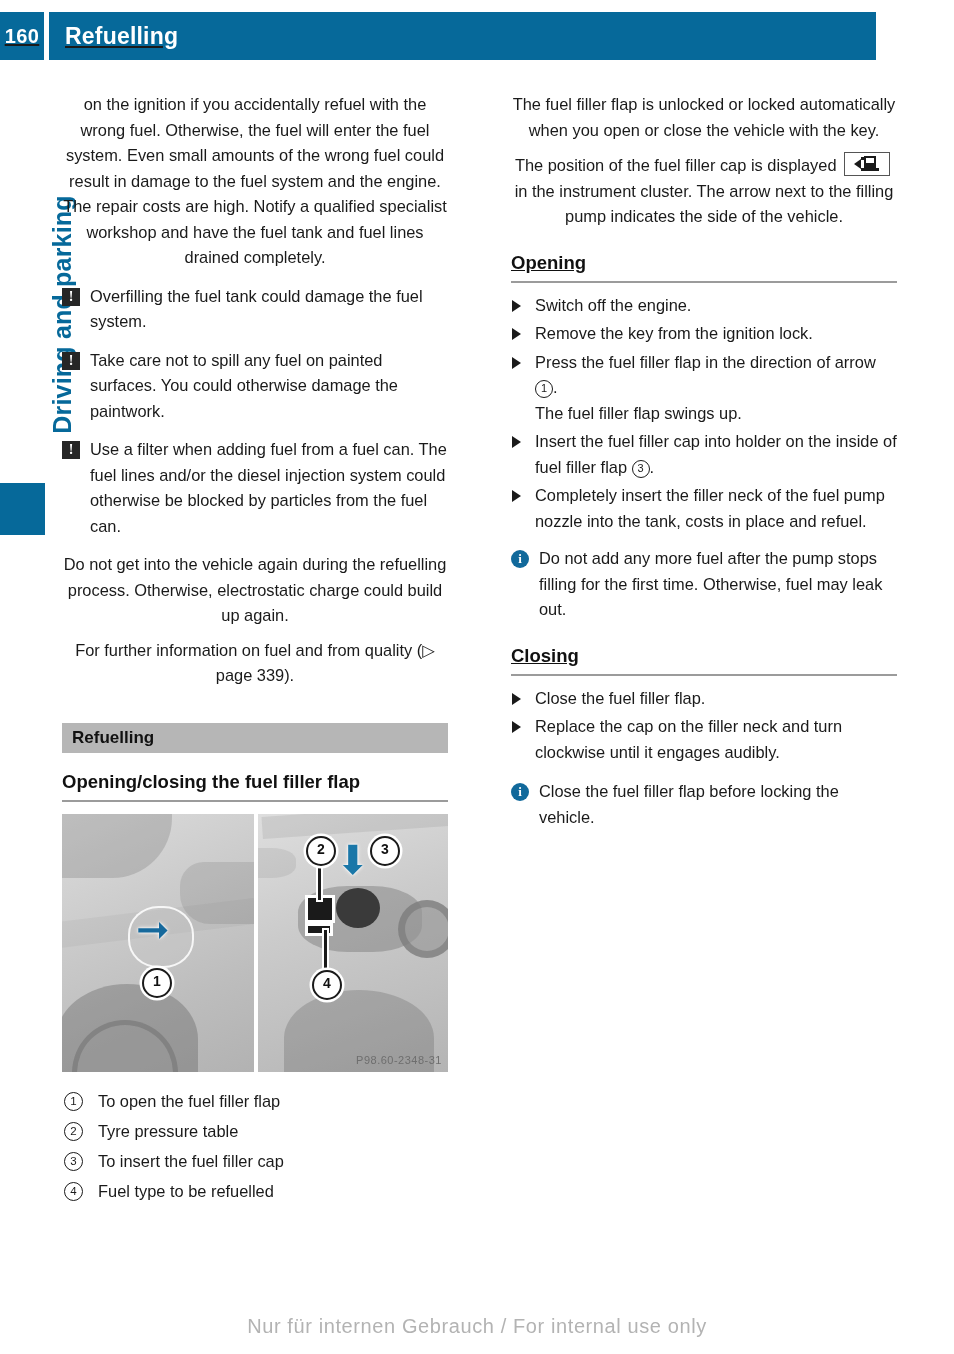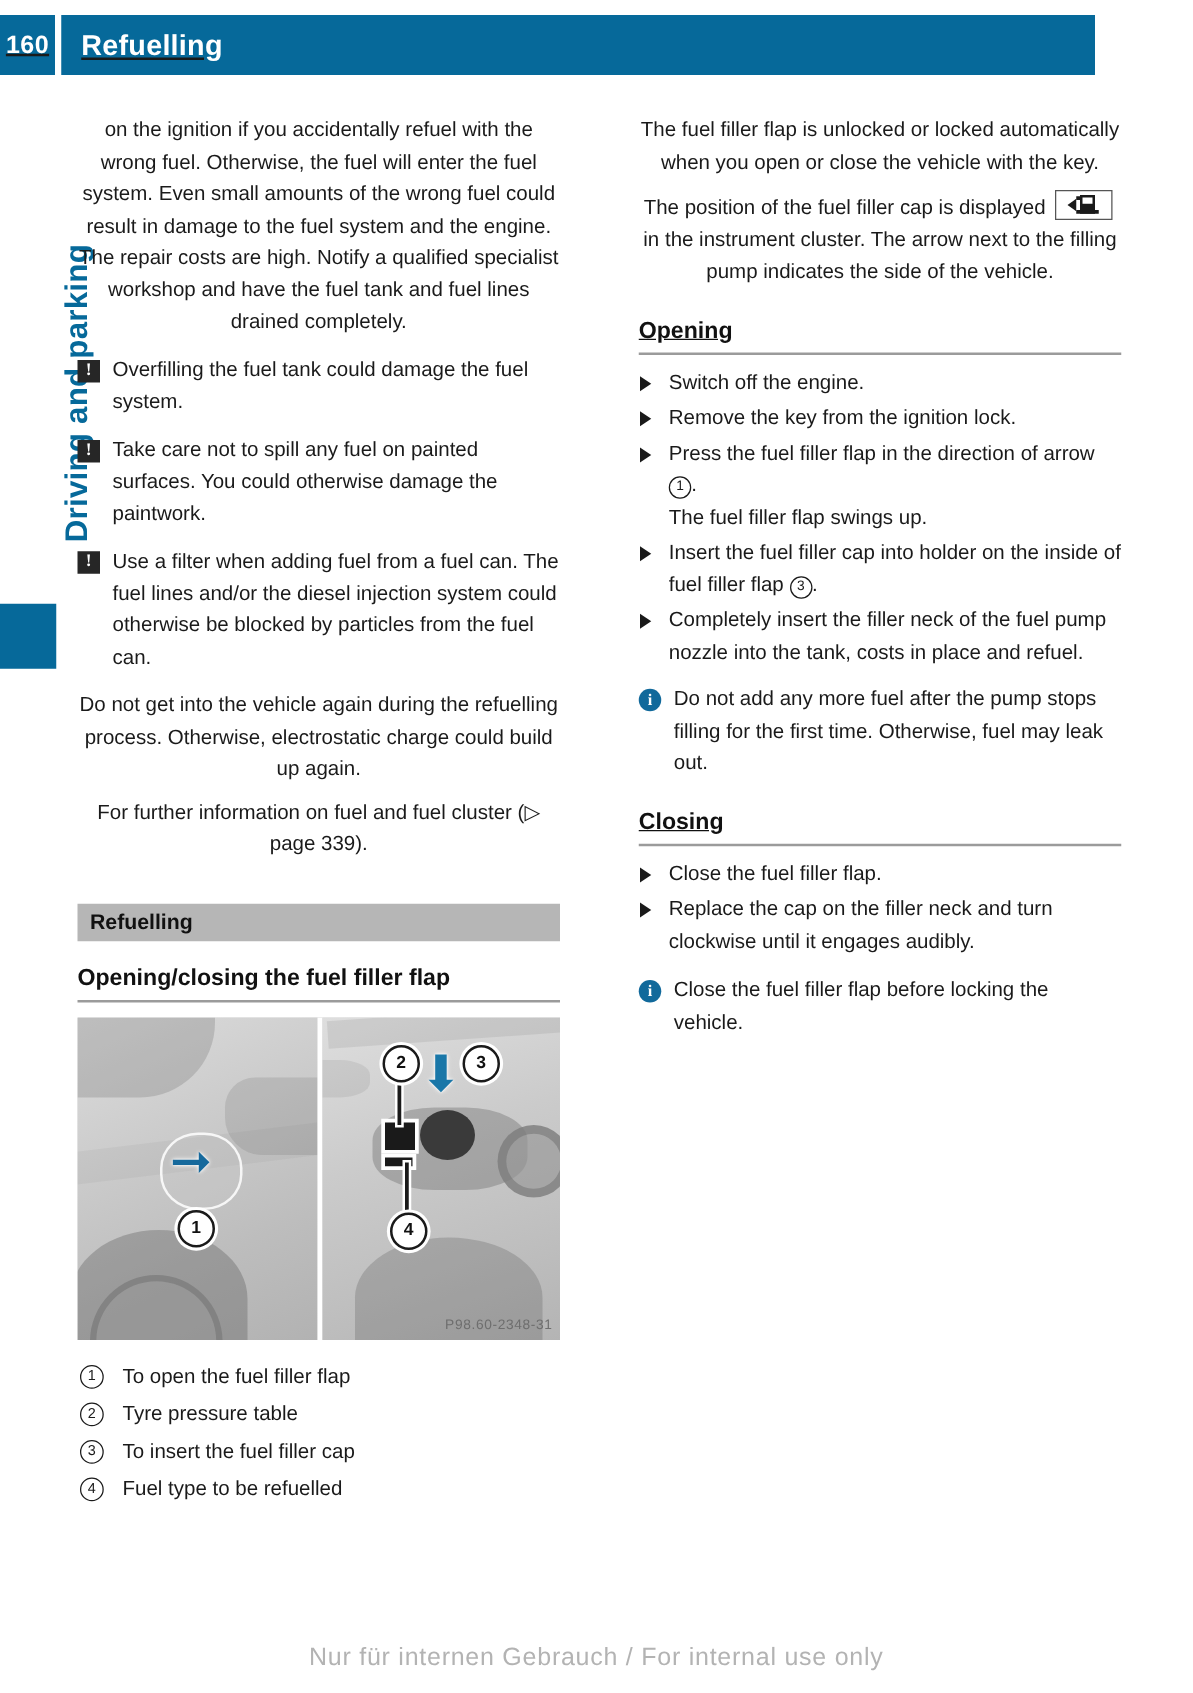--- a/index.html
+++ b/index.html
@@ -423,21 +423,21 @@
       <span>Take care not to spill any fuel on painted surfaces. You could otherwise damage the paintwork.</span>
     </div>
 
     <div class="notice">
       <span class="notice-icon icon-warning">!</span>
       <span>Use a filter when adding fuel from a fuel can. The fuel lines and/or the diesel injection system could otherwise be blocked by particles from the fuel can.</span>
     </div>
 
     <p class="body-text tight">Do not get into the vehicle again during the refuelling process. Otherwise, electrostatic charge could build up again.</p>
 
-    <p class="body-text"><span>For further information on fuel and fuel cluster</span> <span>(▷ page 339).</span></p>
+    <p class="body-text"><span>For further information on fuel and from quality</span> <span>(▷ page 339).</span></p>
 
     <div class="section-bar">Refuelling</div>
 
     <div class="subsection-heading">Opening/closing the fuel filler flap</div>
 
     <div class="figure">
 
       <div class="fig-panel fig-left">
         <div class="body-shape" style="left:-10px;top:-6px;width:120px;height:70px;border-radius:0 0 60px 0;"></div>
         <div class="body-shape" style="left:118px;top:48px;width:88px;height:62px;border-radius:24px 0 0 30px;opacity:.75;"></div>

